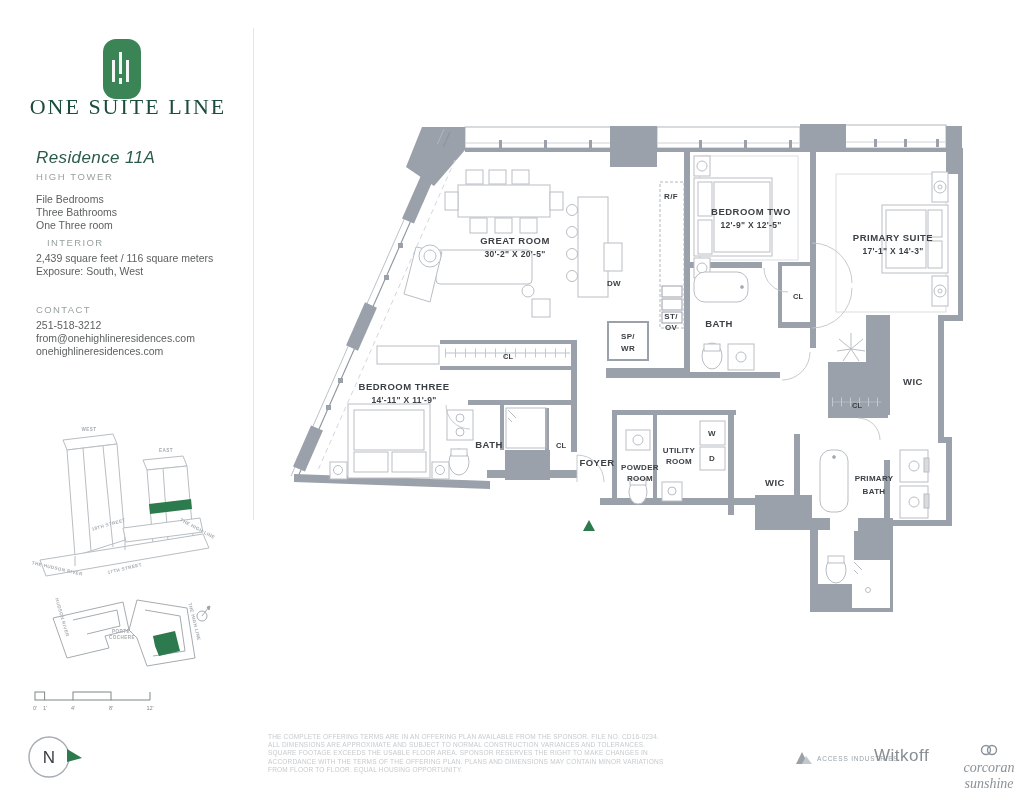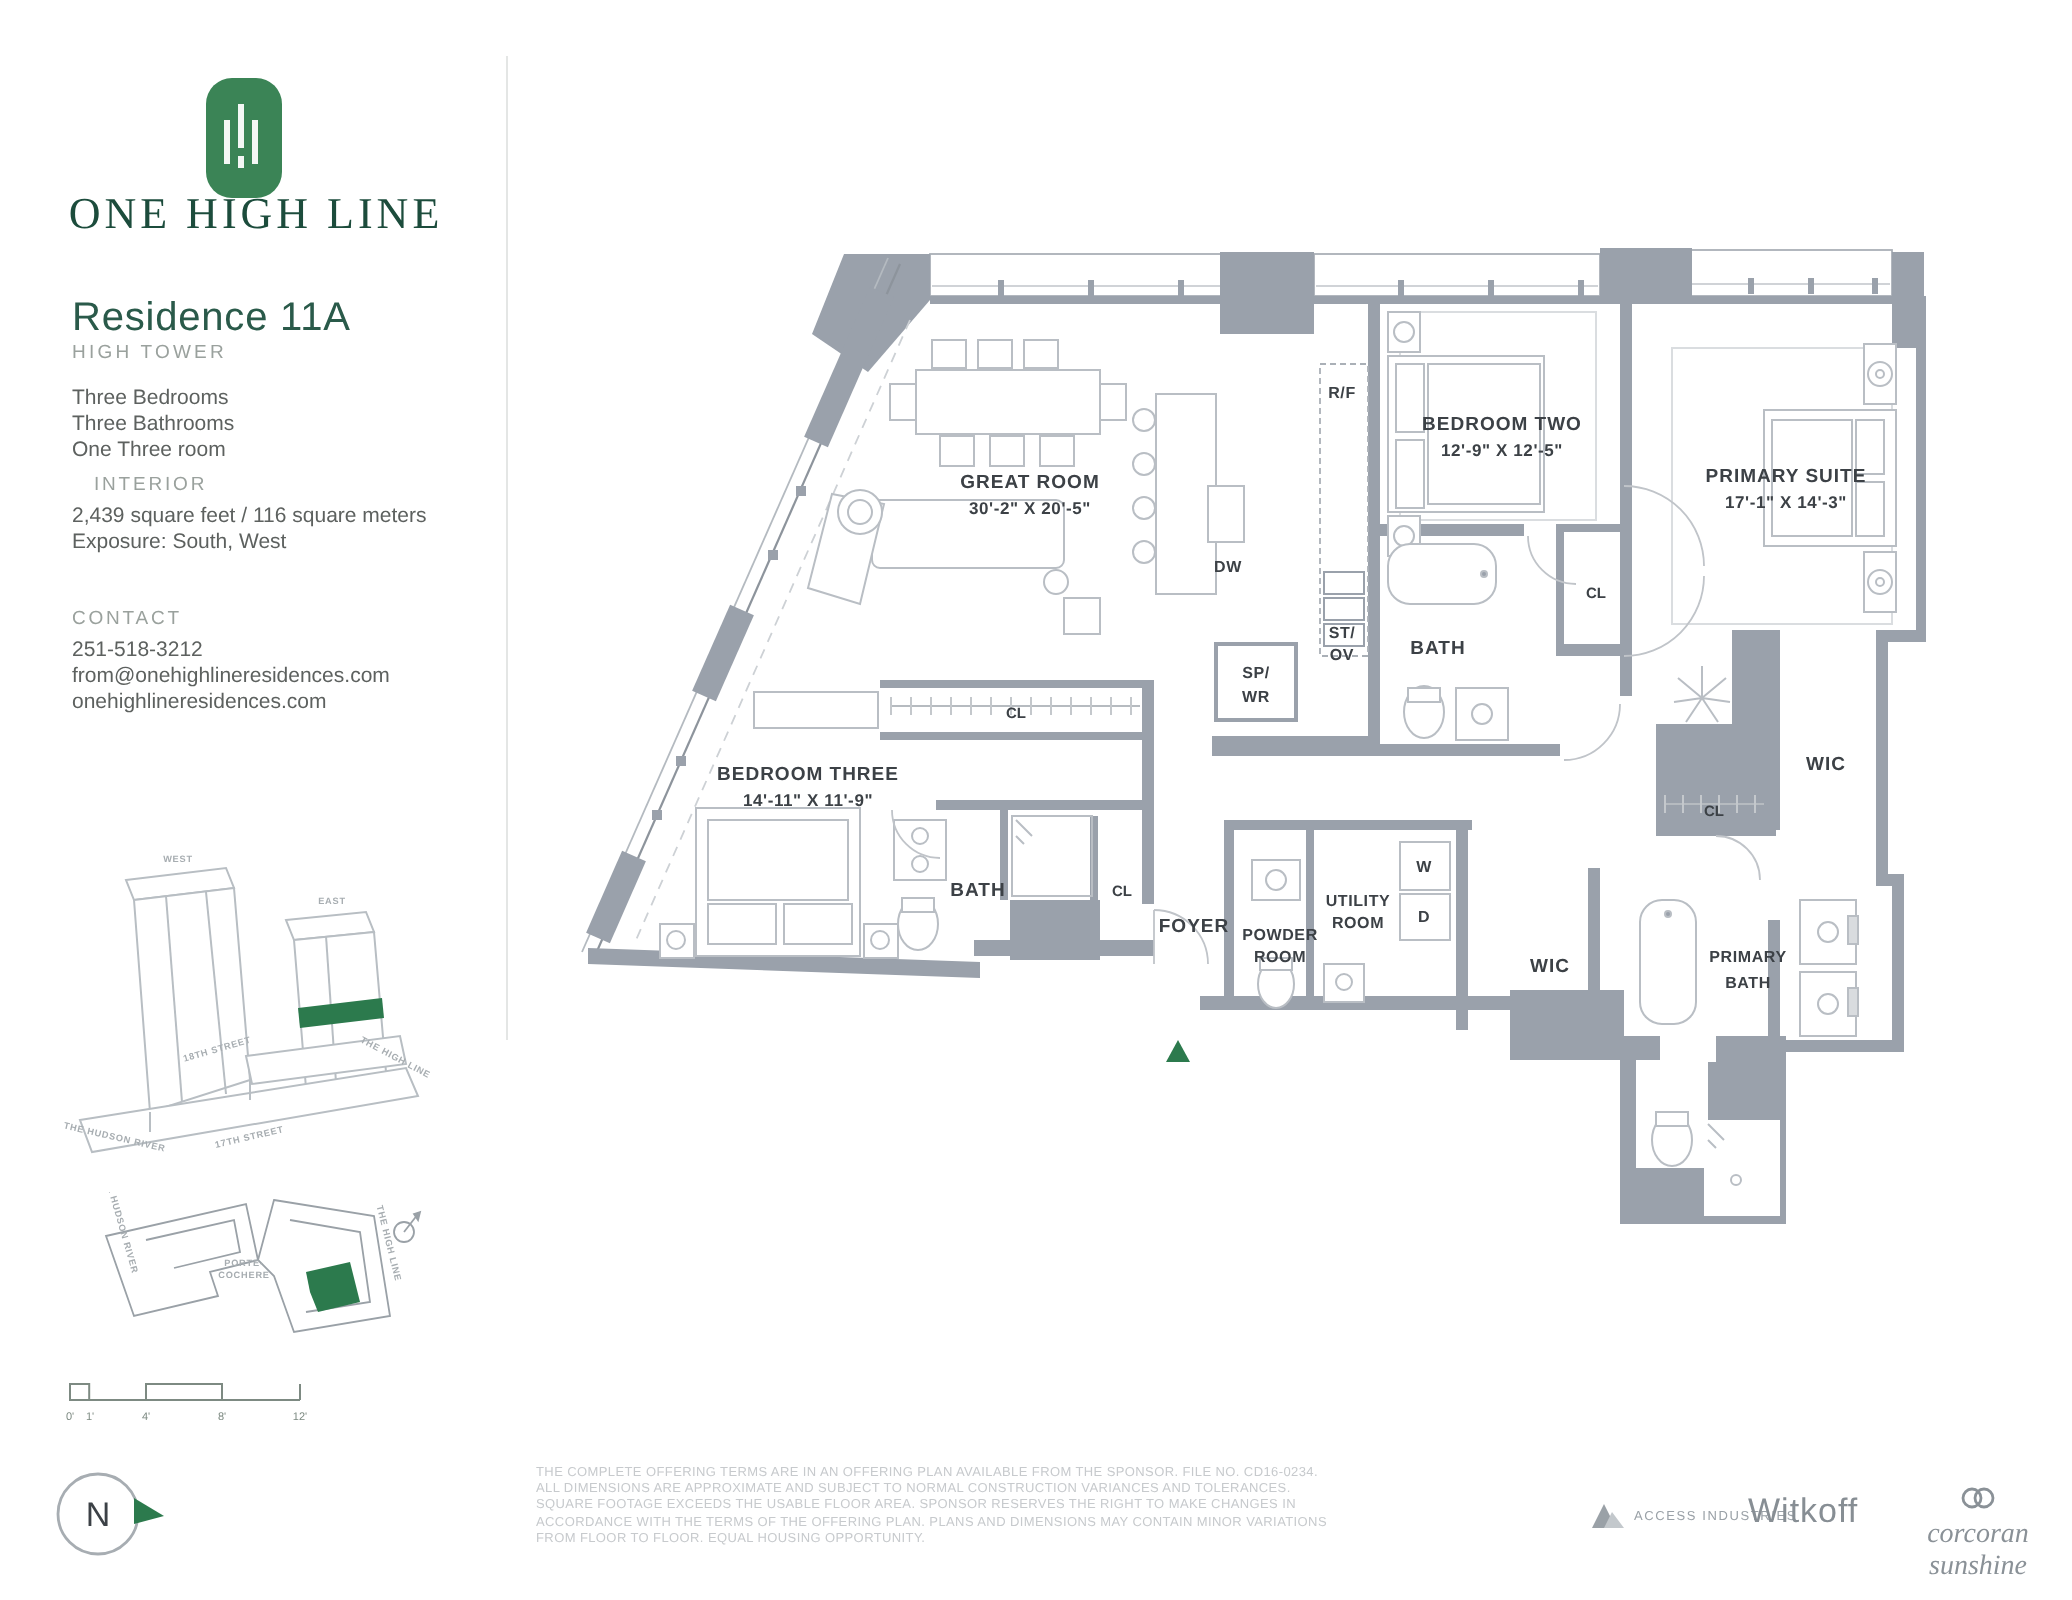--- a/index.html
+++ b/index.html
@@ -1,21 +1,21 @@
 <!DOCTYPE html>
 <html><head>
 <meta charset="utf-8">
 <style>
   html,body{margin:0;padding:0;background:#ffffff;}
   body{width:1036px;height:800px;position:relative;font-family:"Liberation Sans",sans-serif;overflow:hidden;}
   .abs{position:absolute;}
   
   .wordmark{left:22px;top:94px;width:212px;text-align:center;font-family:"Liberation Serif",serif;
             font-size:22px;letter-spacing:2px;color:#1c4c3c;font-weight:400;}
-  .res-title{left:36px;top:148px;font-size:20px;color:#2a5a4a;letter-spacing:.4px;}
+  .res-title{left:36px;top:148px;font-size:17px;color:#2a5a4a;letter-spacing:.4px;font-style:italic;}
   .tower{left:36px;top:171px;font-size:9.5px;letter-spacing:1.6px;color:#9aa19d;}
   .feat{left:36px;top:193px;font-size:10.5px;color:#5d615f;line-height:13px;}
   .seclab{font-size:9.5px;letter-spacing:1.4px;color:#9aa19d;}
   .body-t{font-size:10.5px;color:#5d615f;line-height:13.5px;}
   .divider{left:253px;top:28px;width:1px;height:492px;background:#e4e6e5;}
   
   .disclaimer{left:268px;top:733px;width:398px;font-size:6.5px;line-height:8.2px;color:#c7cacd;
               letter-spacing:.2px;text-transform:uppercase;}
   .witkoff{left:874px;top:746px;font-size:17px;color:#878e94;letter-spacing:.5px;}
   .access{left:795px;top:750px;display:flex;align-items:center;gap:4px;color:#9aa1a7;}
@@ -37,25 +37,25 @@
 <div class="abs" style="left:102px;top:38px;">
   <svg width="40" height="62" viewBox="0 0 40 62">
     <rect x="1" y="1" width="38" height="60" rx="13" fill="#3b8456"></rect>
     <rect x="10" y="22" width="3" height="22" fill="#f4f7f5"></rect>
     <rect x="17" y="14" width="3" height="22" fill="#f4f7f5"></rect>
     <rect x="17" y="40" width="3" height="6" fill="#f4f7f5"></rect>
     <rect x="24" y="22" width="3" height="22" fill="#f4f7f5"></rect>
   </svg>
 </div>
 
-<div class="abs wordmark">ONE HIGH LINE</div>
+<div class="abs wordmark">ONE SUITE LINE</div>
 <div class="abs res-title">Residence 11A</div>
 <div class="abs tower">HIGH TOWER</div>
 <div class="abs feat">
-  <div>Three Bedrooms</div>
+  <div>File Bedrooms</div>
   <div>Three Bathrooms</div>
   <div>One Three room</div>
 </div>
 <div class="abs seclab" style="left:21px;top:237px;margin-left:26px;">INTERIOR</div>
 <div class="abs body-t" style="left:36px;top:252px;">2,439 square feet / 116 square meters</div>
 <div class="abs body-t" style="left:36px;top:265px;">Exposure: South, West</div>
 <div class="abs seclab" style="left:36px;top:304px;">CONTACT</div>
 <div class="abs body-t" style="left:36px;top:319px;">251-518-3212</div>
 <div class="abs body-t" style="left:36px;top:332px;">from@onehighlineresidences.com</div>
 <div class="abs body-t" style="left:36px;top:345px;">onehighlineresidences.com</div>

